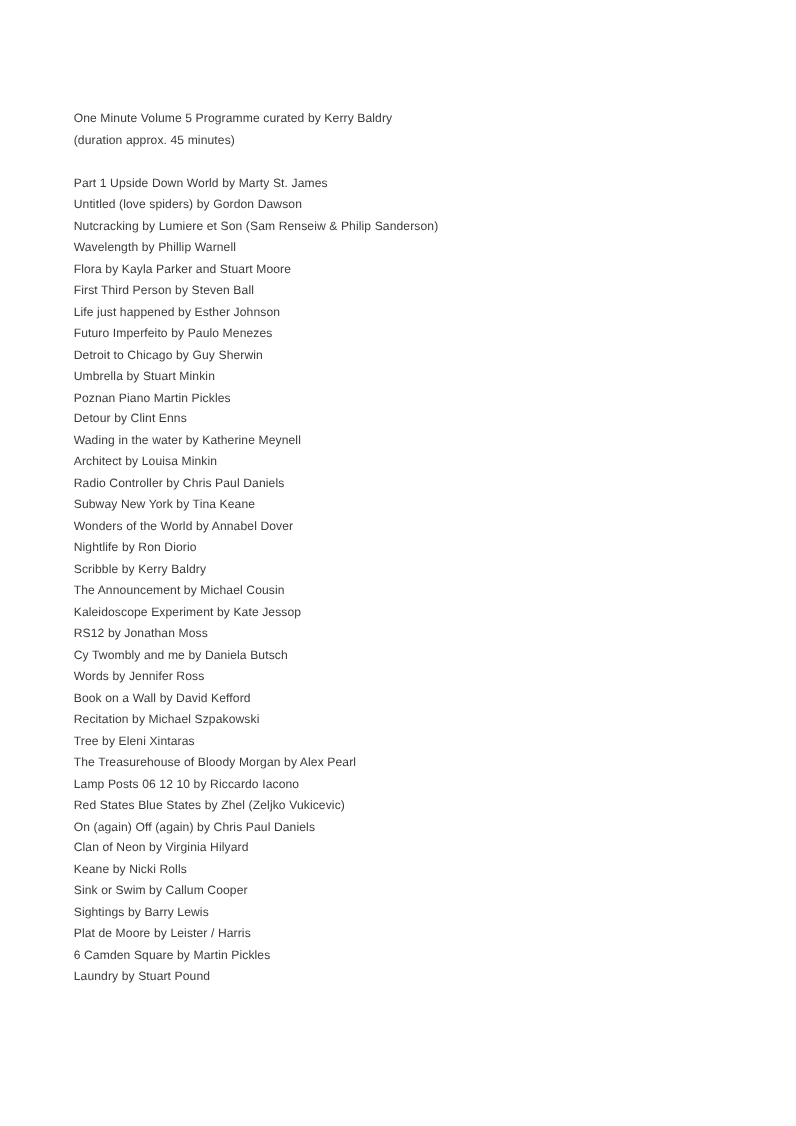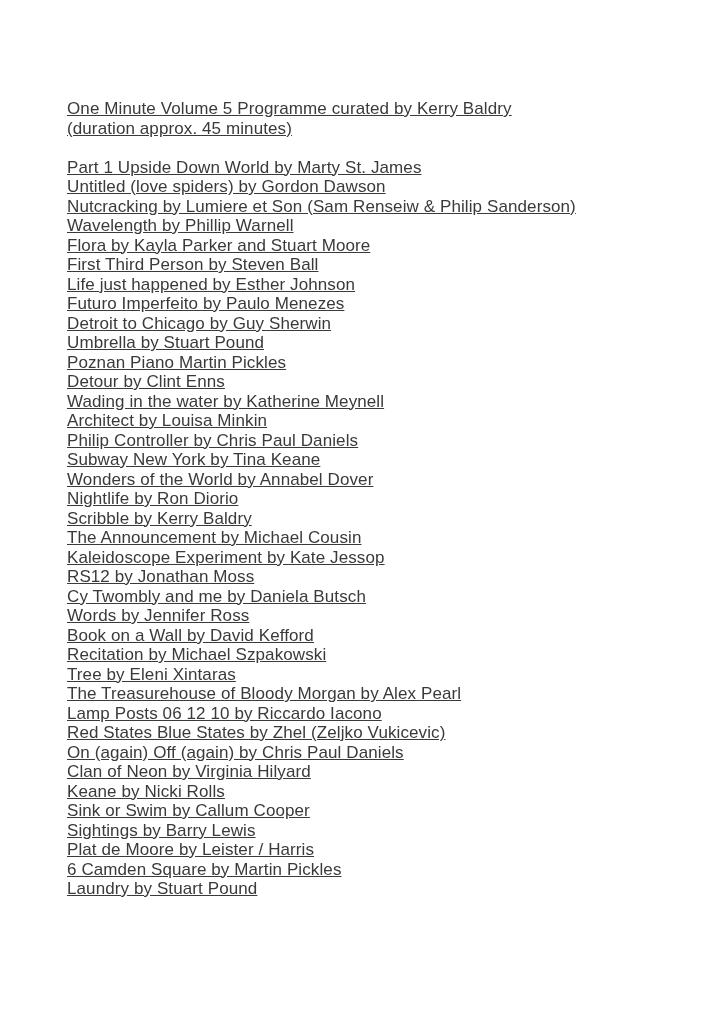--- a/index.html
+++ b/index.html
@@ -16,27 +16,26 @@
     background: #ffffff;
     overflow: hidden;
   }
   .content {
     position: absolute;
     left: 67px;
     top: 99px;
     right: 40px;
   }
   .line {
-    font-size: 17px;
+    font-size: 11px;
     line-height: 19.5px;
     color: #3a3a3a;
     letter-spacing: 0.1px;
     white-space: nowrap;
     font-weight: 400;
-    text-decoration: underline;
   }
   .blank {
     height: 19.5px;
   }
 </style>
 </head>
 <body>
 
 <div class="page">
   <div class="content">
@@ -46,26 +45,26 @@
     <div id="entries">
         <p class="line">Part 1 Upside Down World by Marty St. James</p>
         <p class="line">Untitled (love spiders) by Gordon Dawson</p>
         <p class="line">Nutcracking by Lumiere et Son (Sam Renseiw &amp; Philip Sanderson)</p>
         <p class="line">Wavelength by Phillip Warnell</p>
         <p class="line">Flora by Kayla Parker and Stuart Moore</p>
         <p class="line">First Third Person by Steven Ball</p>
         <p class="line">Life just happened by Esther Johnson</p>
         <p class="line">Futuro Imperfeito by Paulo Menezes</p>
         <p class="line">Detroit to Chicago by Guy Sherwin</p>
-        <p class="line">Umbrella by Stuart Pound</p>
+        <p class="line">Umbrella by Stuart Minkin</p>
         <p class="line">Poznan Piano Martin Pickles</p>
         <p class="line">Detour by Clint Enns</p>
         <p class="line">Wading in the water by Katherine Meynell</p>
         <p class="line">Architect by Louisa Minkin</p>
-        <p class="line">Philip Controller by Chris Paul Daniels</p>
+        <p class="line">Radio Controller by Chris Paul Daniels</p>
         <p class="line">Subway New York by Tina Keane</p>
         <p class="line">Wonders of the World by Annabel Dover</p>
         <p class="line">Nightlife by Ron Diorio</p>
         <p class="line">Scribble by Kerry Baldry</p>
         <p class="line">The Announcement by Michael Cousin</p>
         <p class="line">Kaleidoscope Experiment by Kate Jessop</p>
         <p class="line">RS12 by Jonathan Moss</p>
         <p class="line">Cy Twombly and me by Daniela Butsch</p>
         <p class="line">Words by Jennifer Ross</p>
         <p class="line">Book on a Wall by David Kefford</p>

